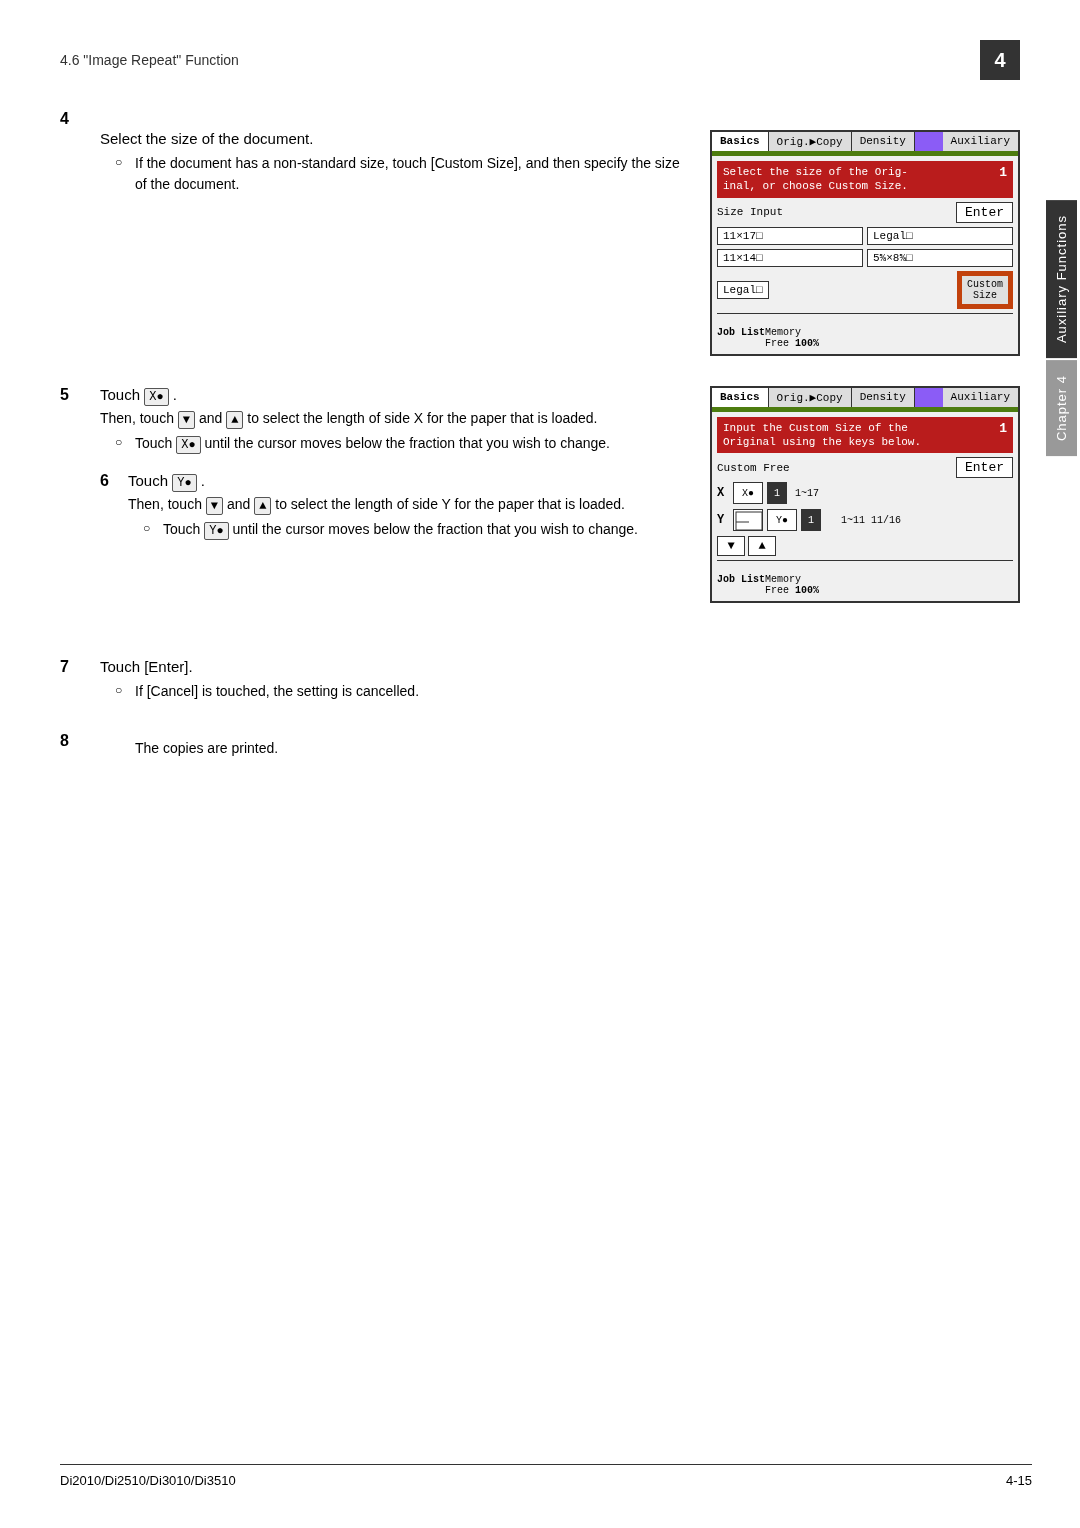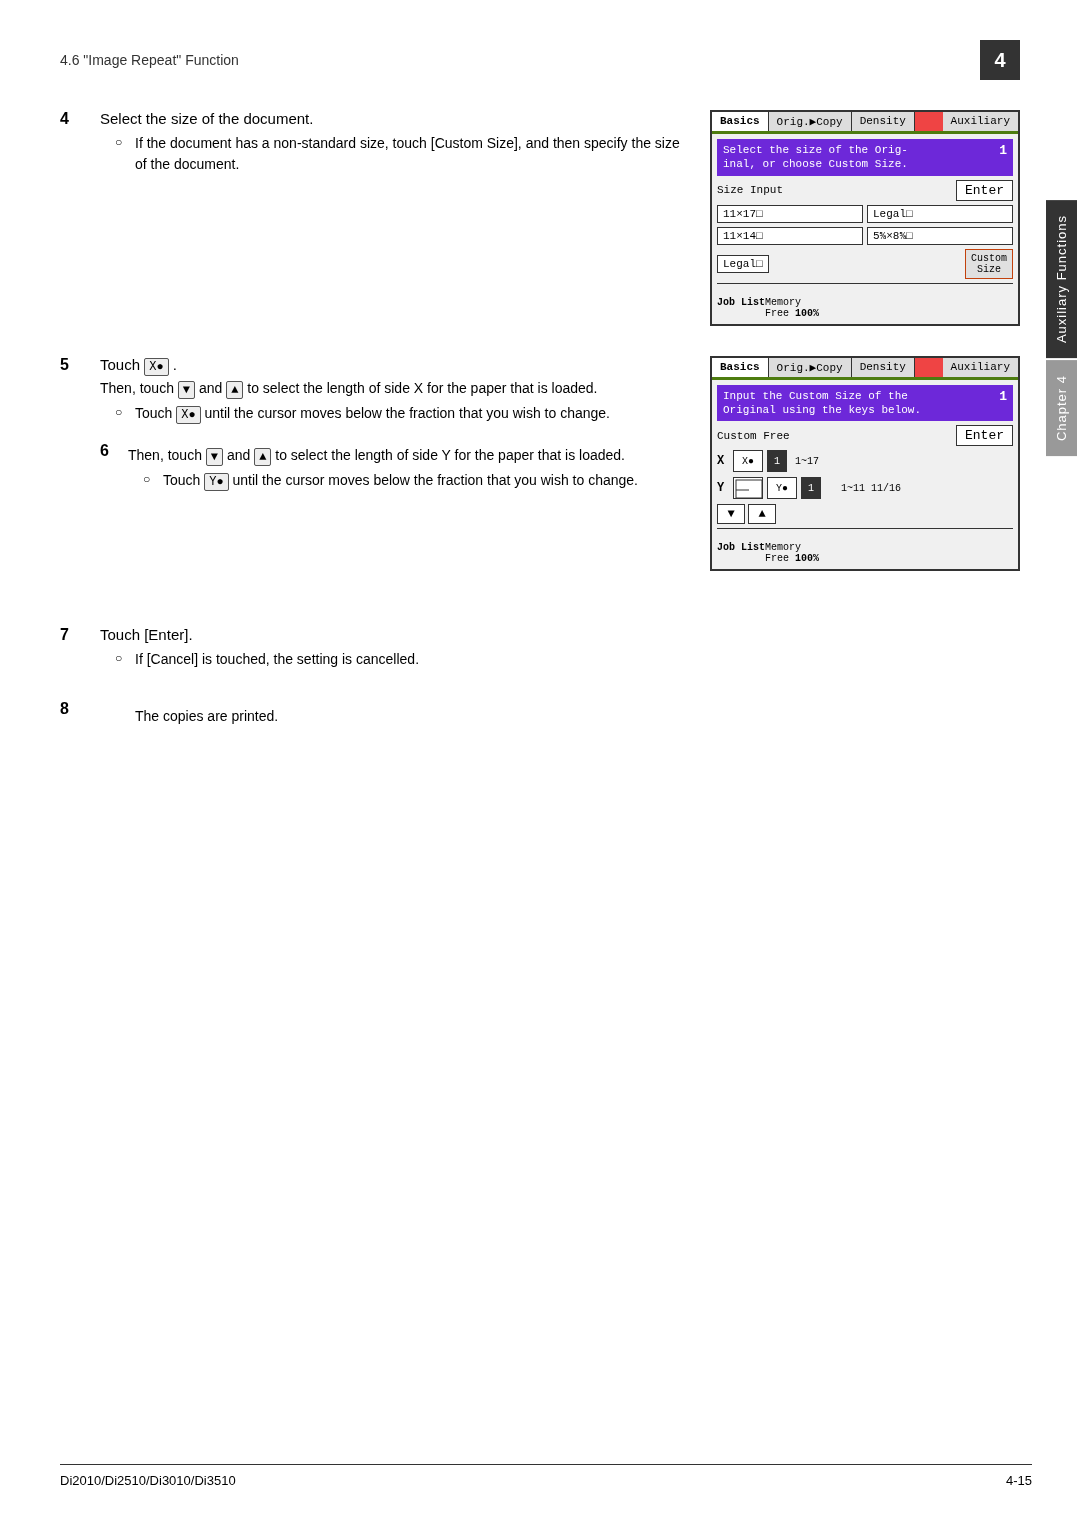--- a/index.html
+++ b/index.html
@@ -120,42 +120,42 @@
     
     .ui-panel {
       border: 2px solid #333;
       background: #f0f0f0;
       width: 310px;
       font-size: 11px;
       font-family: 'Courier New', monospace;
     }
     .ui-panel-tabs {
       display: flex;
-      background: #ef4444;
-      border-bottom: 3px solid #4d7c0f;
+      background: #8b5cf6;
+      border-bottom: 5px solid #4d7c0f;
     }
     .ui-tab {
       padding: 3px 8px;
       border-right: 1px solid #333;
       font-size: 11px;
       background: #ddd;
     }
     .ui-tab.active {
       background: #fff;
       font-weight: bold;
     }
     .ui-tab.aux {
       margin-left: auto;
       border-right: none;
     }
     .ui-panel-body {
       padding: 5px;
     }
     .ui-message-box {
-      background: #6d28d9;
+      background: #b91c1c;
       color: #fff;
       padding: 4px 6px;
       font-size: 11px;
       margin-bottom: 4px;
       display: flex;
       justify-content: space-between;
       align-items: flex-start;
     }
     .ui-message-text {
       flex: 1;
@@ -205,21 +205,21 @@
       margin-top: 4px;
     }
     .ui-footer-label {
       font-size: 10px;
       font-weight: bold;
     }
     .ui-footer-mem {
       font-size: 10px;
     }
     .ui-custom-btn {
-      border: 1px solid #c2410c;
+      border: 5px solid #c2410c;
       background: #e0e0e0;
       padding: 3px 5px;
       font-size: 10px;
       text-align: center;
     }
 
     
     .panel-two-layout {
       display: flex;
       gap: 30px;
@@ -263,20 +263,21 @@
     .footer-model {
       font-size: 13px;
     }
     .footer-page {
       font-size: 13px;
     }
 
     .step-with-panel {
       display: flex;
       gap: 20px;
+      margin-top: 20px;
     }
     .step-left {
       flex: 1;
     }
 
     kbd {
       border: 1px solid #555;
       background: #eee;
       padding: 1px 4px;
       font-family: 'Courier New', monospace;
@@ -362,20 +363,21 @@
             <div class="sub-item">
               <span class="bullet-circle">○</span>
               <span class="sub-text">Touch <kbd>X●</kbd> until the cursor moves below the fraction that you wish to change.</span>
             </div>
 
             <div style="margin-top:18px;">
               <div style="display:flex;gap:20px;">
                 <div style="display:flex;gap:8px;">
                   <span class="step-number">6</span>
                   <div>
+                    <div class="step-title">Touch <kbd>Y●</kbd> .</div>
                     <div class="step-title" style="margin-top:5px; font-size:14px;">
                       Then, touch <kbd>▼</kbd> and <kbd>▲</kbd> to select the length of side Y for the paper that is loaded.
                     </div>
                     <div class="sub-item">
                       <span class="bullet-circle">○</span>
                       <span class="sub-text">Touch <kbd>Y●</kbd> until the cursor moves below the fraction that you wish to change.</span>
                     </div>
                   </div>
                 </div>
               </div>

